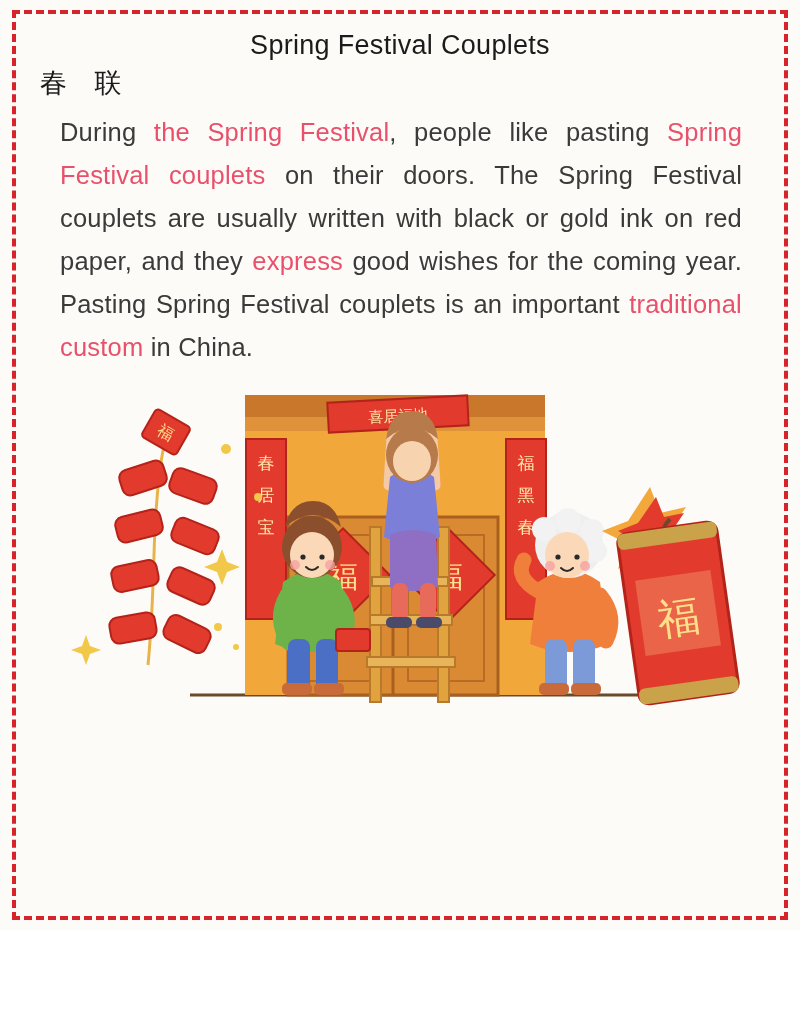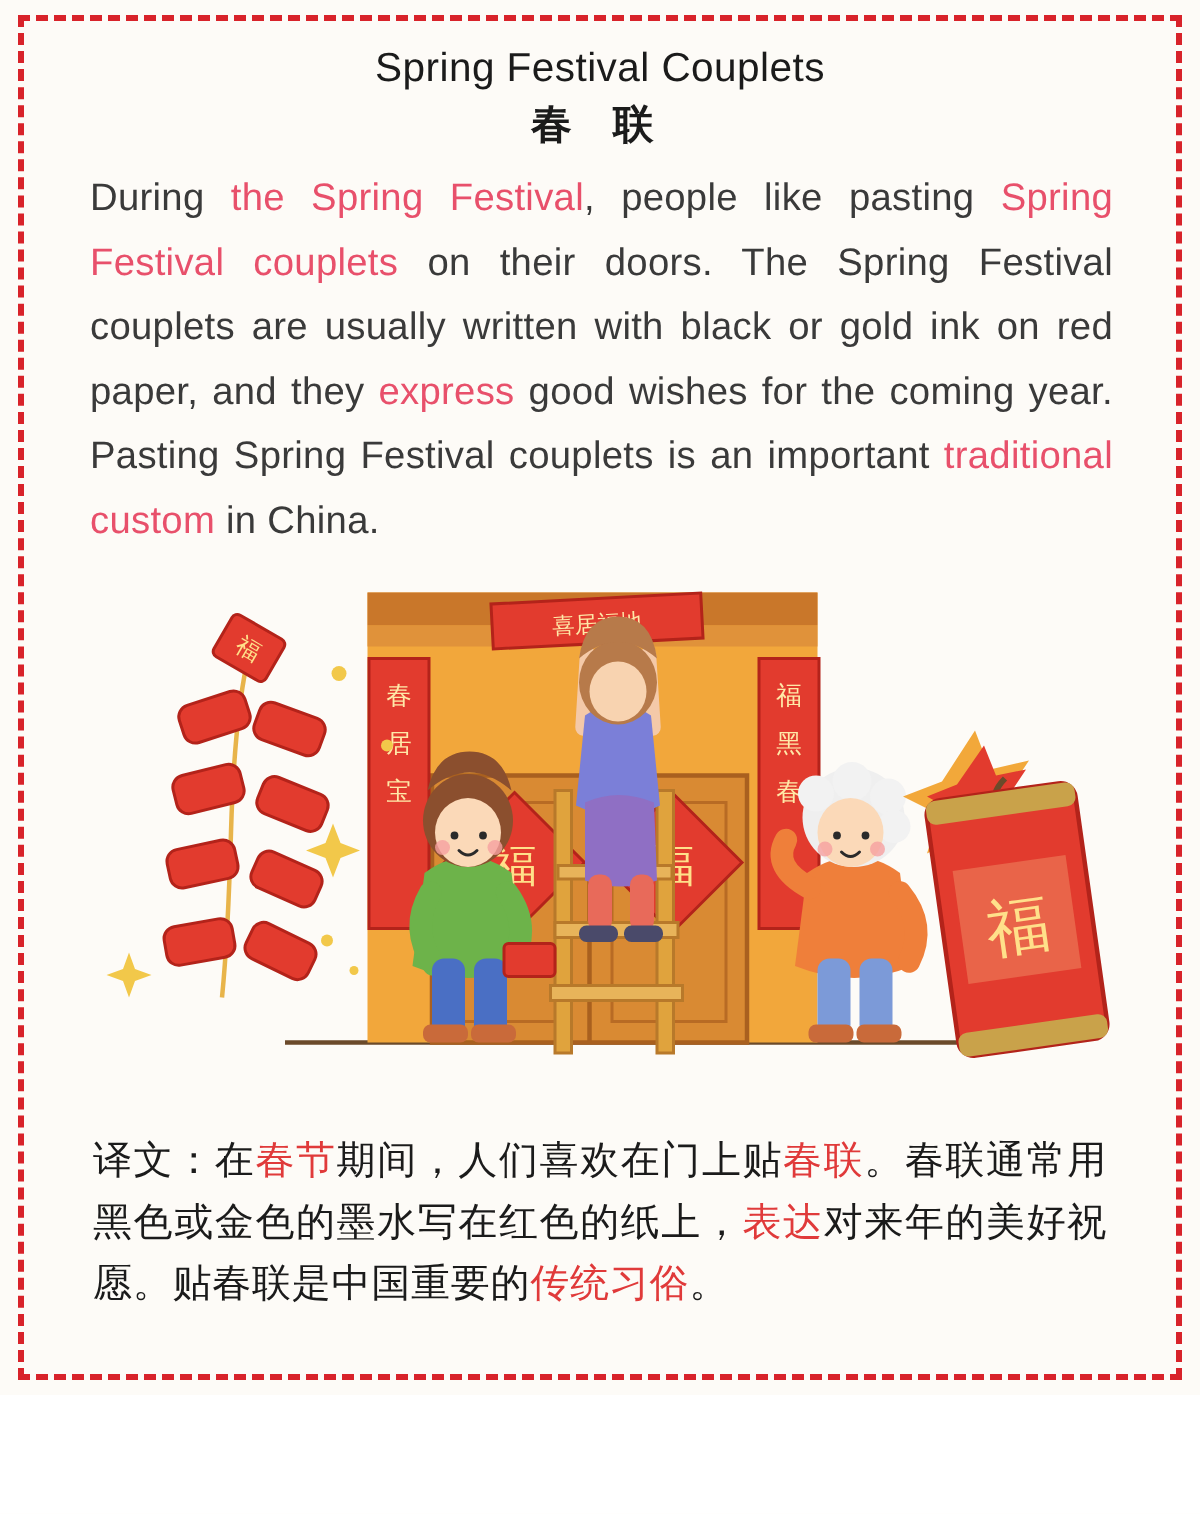--- a/index.html
+++ b/index.html
@@ -39,26 +39,26 @@
   }
   .title-en {
     text-align: center;
     font-size: 27px;
     color: #1b1b1b;
     letter-spacing: 0.3px;
     margin: 6px 0 2px 0;
     font-weight: 400;
   }
   .title-cn {
-    text-align: center;
+    text-align: left;
     font-size: 27px;
     color: #1b1b1b;
     letter-spacing: 10px;
     margin: 4px 0 10px 0;
-    font-weight: 700;
+    font-weight: 400;
   }
   .paragraph-en {
     font-size: 25.5px;
     line-height: 43px;
     color: #3a3a3a;
     text-align: justify;
     text-justify: inter-word;
     margin: 0 18px 0 20px;
     letter-spacing: 0.2px;
   }
@@ -234,16 +234,15 @@
             <rect x="588" y="150" width="100" height="16" rx="6" fill="#c9a24a"></rect>
             <rect x="588" y="306" width="100" height="16" rx="6" fill="#c9a24a"></rect>
             <rect x="600" y="198" width="76" height="76" fill="#ffdf9a" opacity="0.25"></rect>
             <text x="638" y="255" font-size="42" fill="#ffe08a" text-anchor="middle" font-family="'DejaVu Sans', sans-serif">福</text>
           </g>
         </g>
 
       </svg>
     </div>
 
-    <p class="translation"><span>译文：</span><span>在</span><span class="hl">春节</span><span>期间，人们喜欢在门上贴</span><span class="hl">春联</span><span>。春联通常用黑色或金色的墨水写在红色的纸上，</span><span class="hl">表达</span><span>对来年的美好祝愿。贴春联是中国重要的</span><span class="hl">传统习俗</span><span>。</span></p>
 
   </div>
 </div>
 
 </body></html>

